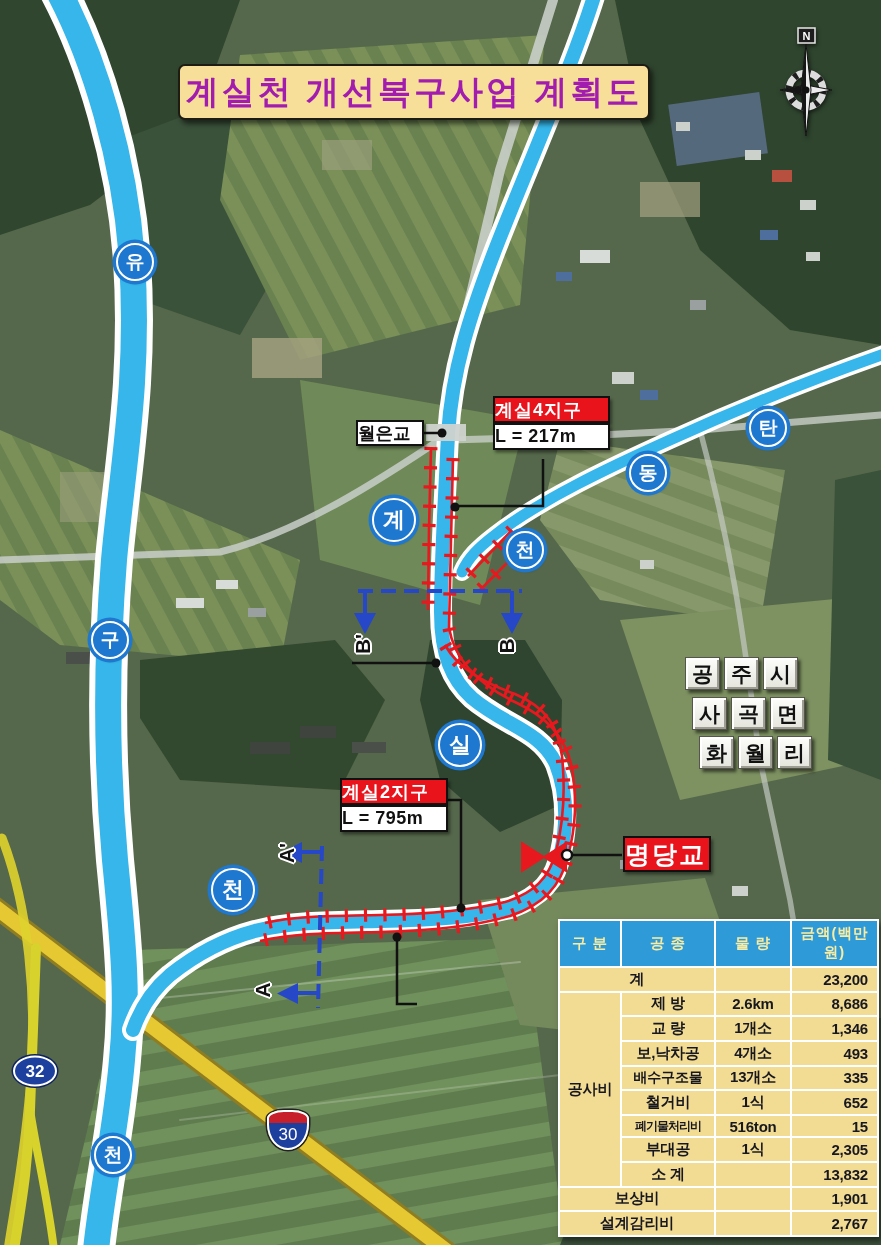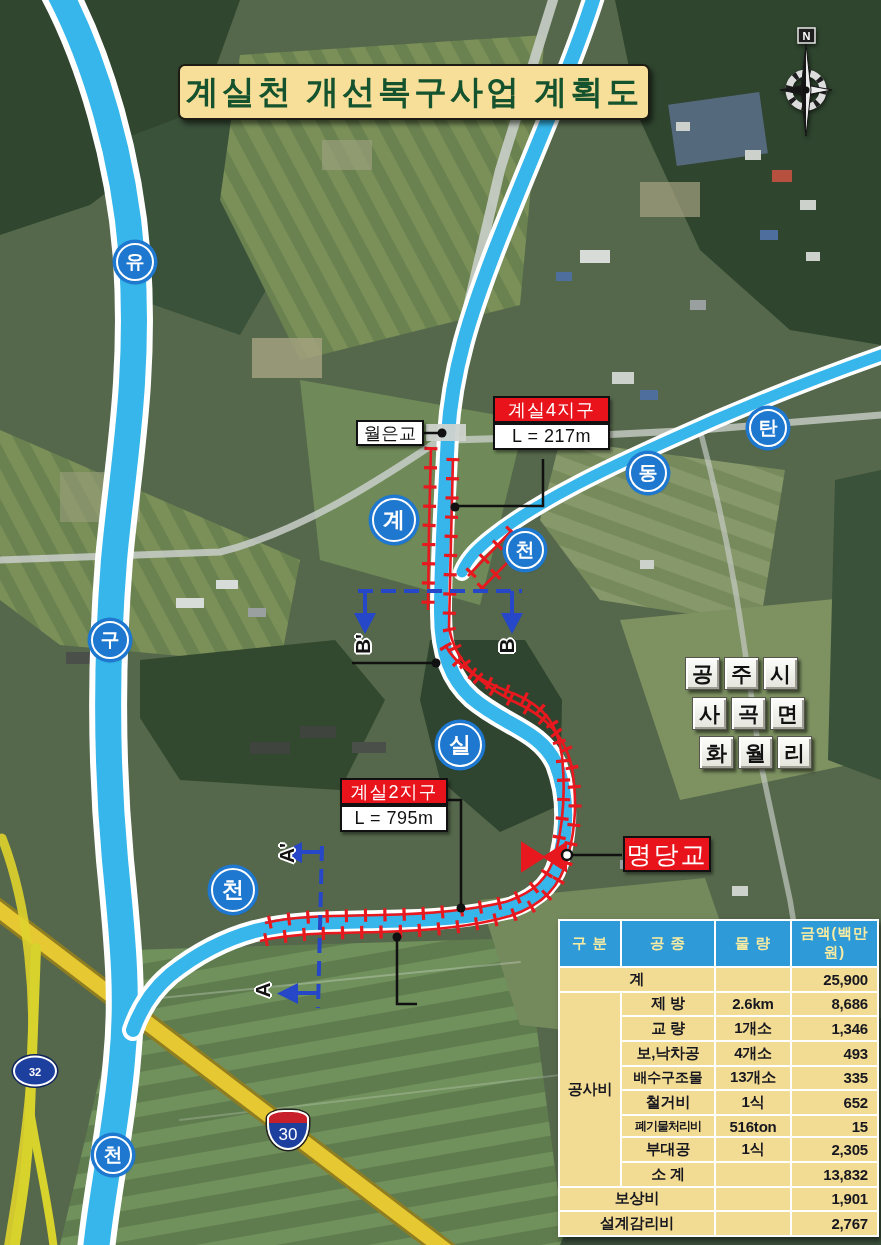--- a/index.html
+++ b/index.html
@@ -4,26 +4,26 @@
 <style>
   html,body{margin:0;padding:0;background:#222;}
   .stage{position:relative;width:881px;height:1245px;overflow:hidden;
          font-family:"Liberation Sans","DejaVu Sans",sans-serif;background:#55684b;}
   .stage svg.mapbg{position:absolute;left:0;top:0;}
 
   
   .title-box{position:absolute;left:178px;top:64px;width:468px;height:52px;
     background:#f7df99;border:2.5px solid #1c1c14;border-radius:7px;
     display:flex;align-items:center;justify-content:center;
-    font-size:33px;font-weight:800;letter-spacing:3px;color:#14532d;
+    font-size:33px;font-weight:800;letter-spacing:3px;color:#a21caf;
     box-shadow:3px 4px 5px rgba(0,0,0,.55);}
 
   
-  .lbl{position:absolute;box-sizing:border-box;display:flex;align-items:center;justify-content:center;
-    font-weight:400;box-shadow:2px 2.5px 3px rgba(0,0,0,.45);}
+  .lbl{position:absolute;box-sizing:border-box;display:flex;align-items:center;
+    font-weight:700;box-shadow:2px 2.5px 3px rgba(0,0,0,.45);}
   .lbl.red{background:#e8131b;color:#fff;border:2px solid #111;}
   .lbl.white{background:#fff;color:#111;border:2px solid #111;}
   .dstack{position:absolute;}
   .dstack .name{height:27px;font-size:18px;letter-spacing:1px;}
   .dstack .len{height:27px;font-size:18px;letter-spacing:.5px;}
   .dstack .lbl{position:relative;width:100%;}
 
   
   .scircle{position:absolute;transform:translate(-50%,-50%);border-radius:50%;
     background:#1f78cf;border:2.5px solid #fff;box-shadow:0 0 0 3.5px #1f78cf,1px 2px 3px rgba(0,0,0,.45);
@@ -38,21 +38,21 @@
 
   
   .secletter{position:absolute;transform:translate(-50%,-50%) rotate(-90deg);
     font-size:21px;font-weight:800;color:#121212;
     text-shadow:-2px 0 #fff,2px 0 #fff,0 -2px #fff,0 2px #fff,-1px -1px #fff,1px 1px #fff,-1px 1px #fff,1px -1px #fff;}
 
   
   .shield32{position:absolute;left:35px;top:1071px;transform:translate(-50%,-50%);
     width:40px;height:27px;border-radius:50%;background:#1d3f9e;border:2px solid #fff;
     box-shadow:0 0 0 1.5px #10245c;display:flex;align-items:center;justify-content:center;
-    color:#fff;font-size:11px;font-weight:800;}
+    color:#fff;font-size:17px;font-weight:800;}
   .shield30{position:absolute;left:288px;top:1130px;transform:translate(-50%,-50%);
     width:42px;height:40px;border:2px solid #fff;box-shadow:0 0 0 1.5px #222;
     border-radius:42% 42% 52% 52% / 22% 22% 66% 66%;
     background:linear-gradient(#c8202a 0 31%,#1d3f9e 31% 100%);
     display:flex;align-items:flex-end;justify-content:center;color:#fff;font-size:17px;font-weight:400;padding-bottom:3px;box-sizing:border-box;}
 
   
   .compass{position:absolute;left:774px;top:26px;filter:drop-shadow(1px 2px 2px rgba(0,0,0,.6));}
 
   
@@ -335,21 +335,21 @@
     <tbody>
         <tr>
       <th>구 분</th>
       <th>공 종</th>
       <th>물 량</th>
       <th>금액(백만원)</th>
     </tr>
     <tr>
       <td colspan="2">계</td>
       <td></td>
-      <td class="amt">25,900</td>
+      <td class="amt">23,200</td>
     </tr>
     <tr>
       <td rowspan="8">공사비</td>
       <td>제 방</td>
       <td>2.6km</td>
       <td class="amt">8,686</td>
     </tr>
     <tr>
       <td>교 량</td>
       <td>1개소</td>

